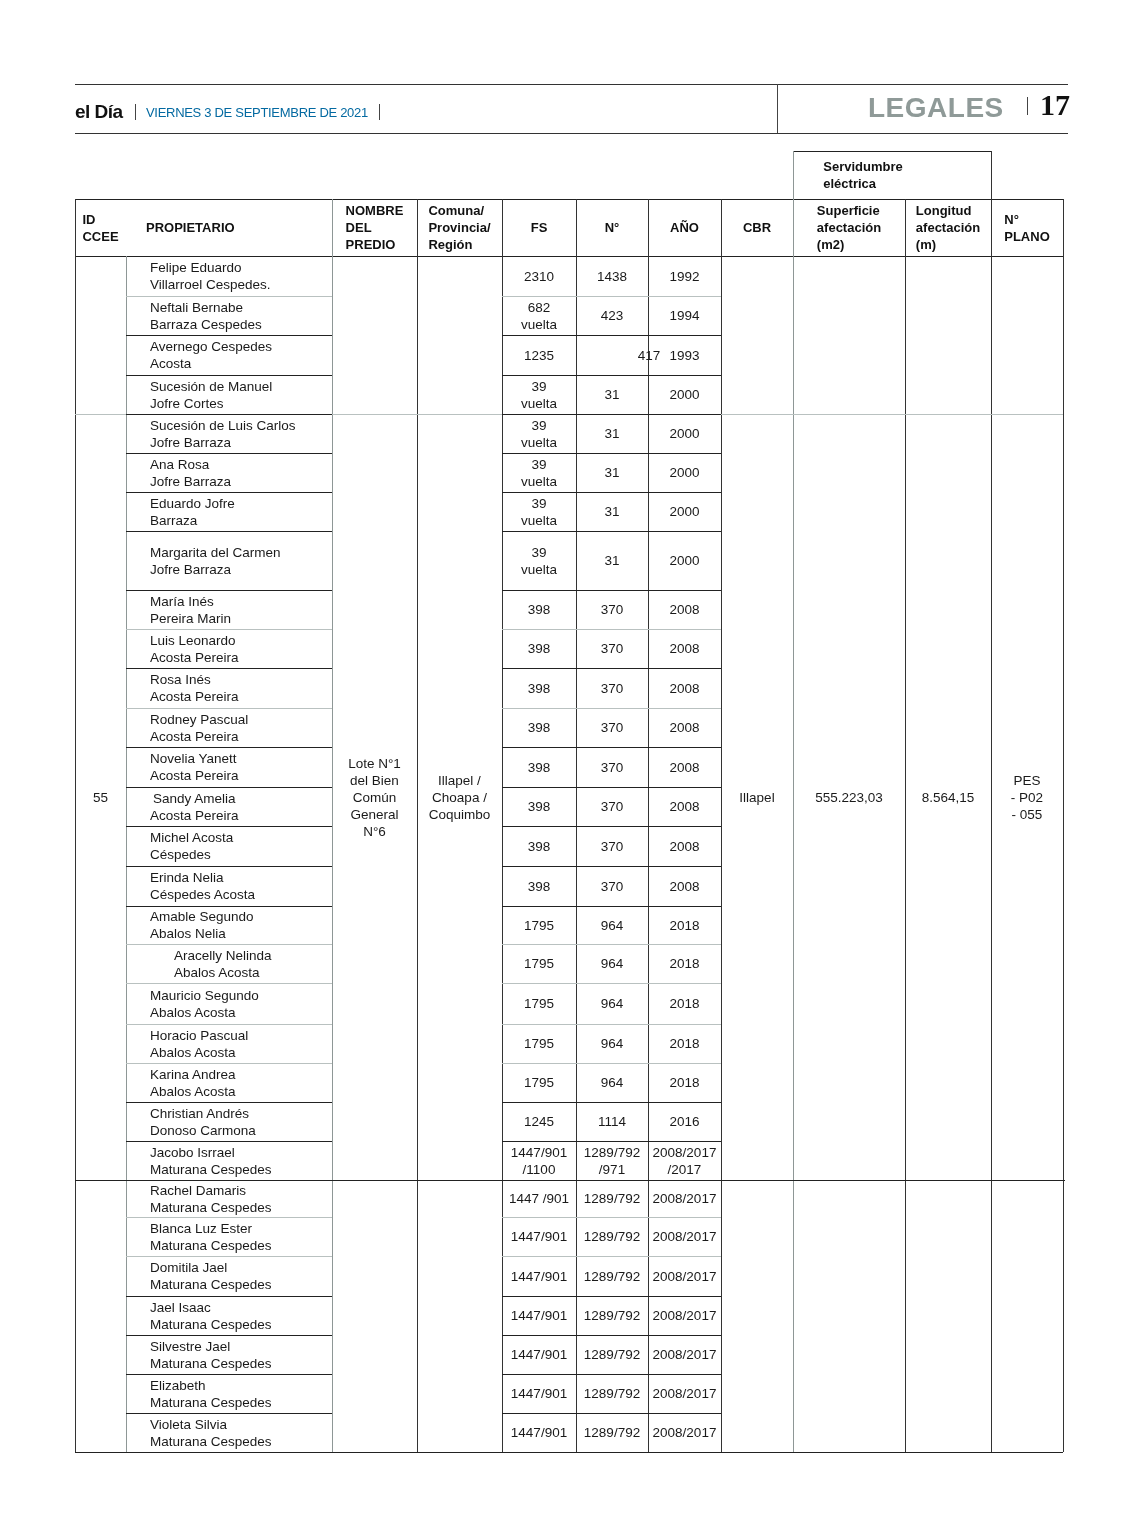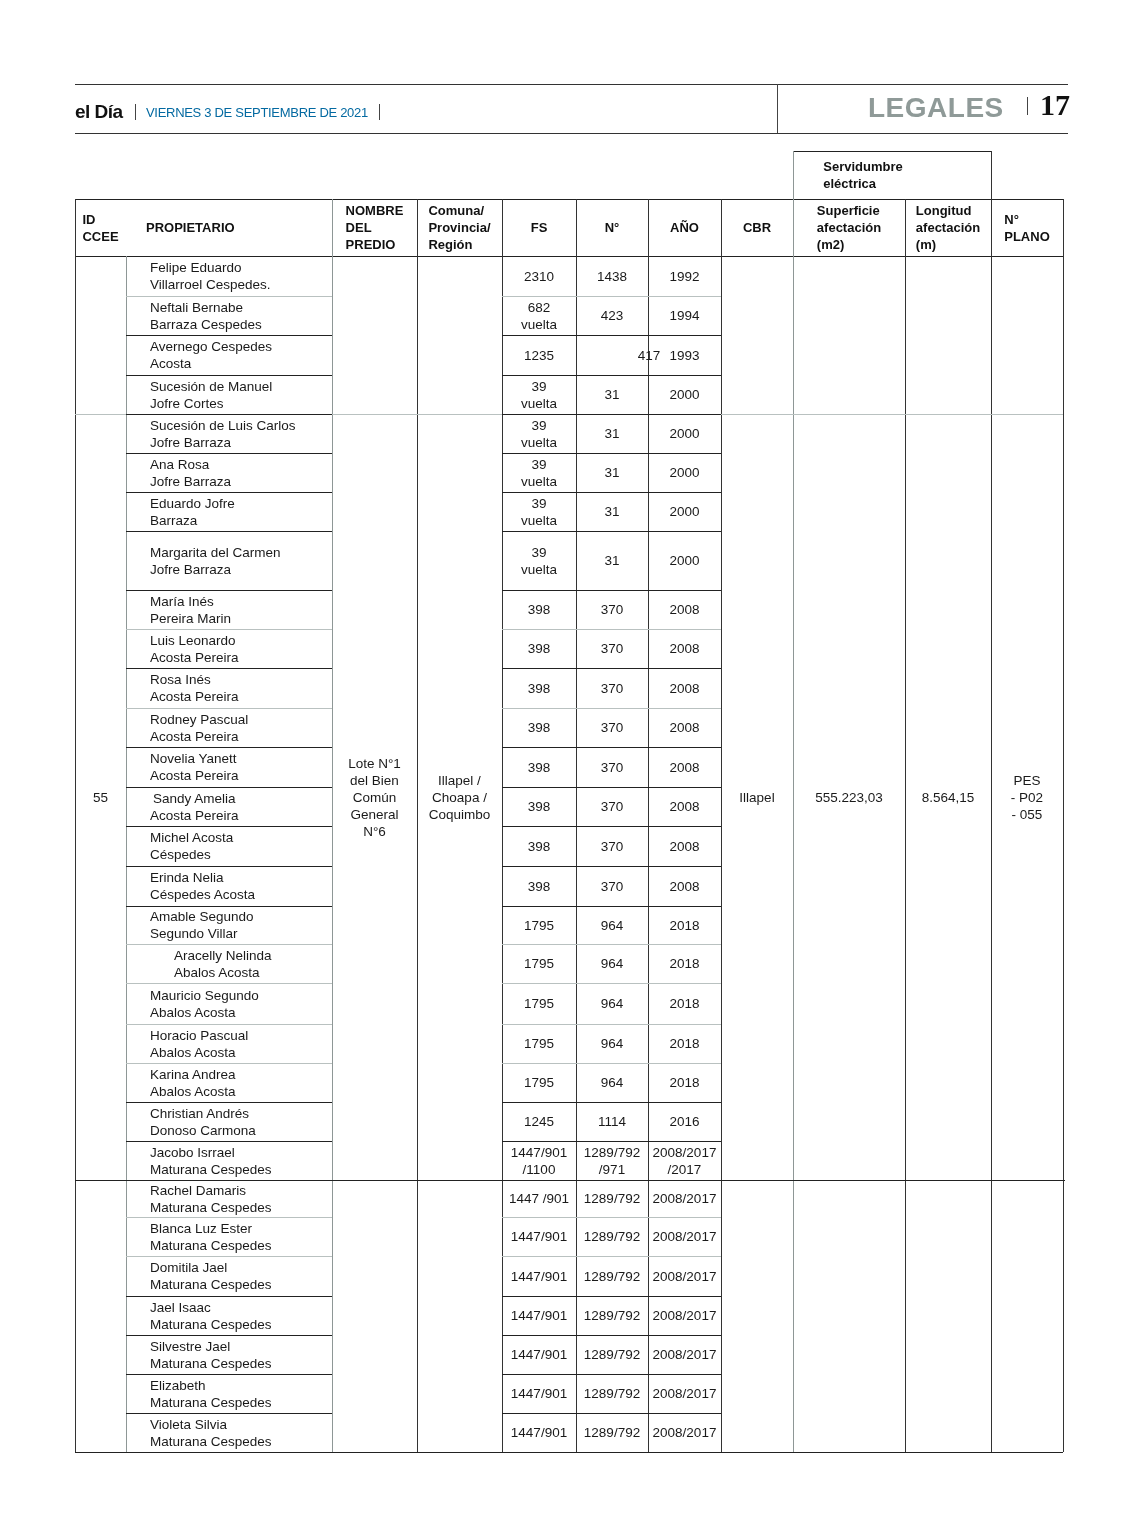--- a/index.html
+++ b/index.html
@@ -228,21 +228,21 @@
       <div class="cell name nl" style="left: 126px; top: 866px; width: 182px; height: 40px;">Erinda Nelia
 Céspedes Acosta</div>
       <div class="cell c nl" style="left: 502px; top: 866px; width: 74px; height: 40px;">398</div>
       <div class="cell c nl" style="left: 576px; top: 866px; width: 72px; height: 40px;">370</div>
       <div class="cell c nl" style="left: 648px; top: 866px; width: 73px; height: 40px;">2008</div>
     </div>
     <div class="" style="position: absolute; left: 0px; top: 0px;">
       <div class="line-h" style="left: 126px; top: 906px; width: 206px;"></div>
       <div class="line-h" style="left: 502px; top: 906px; width: 219px;"></div>
       <div class="cell name nl" style="left: 126px; top: 906px; width: 182px; height: 38px;">Amable Segundo
-Segundo Villar</div>
+Abalos Nelia</div>
       <div class="cell c nl" style="left: 502px; top: 906px; width: 74px; height: 38px;">1795</div>
       <div class="cell c nl" style="left: 576px; top: 906px; width: 72px; height: 38px;">964</div>
       <div class="cell c nl" style="left: 648px; top: 906px; width: 73px; height: 38px;">2018</div>
     </div>
     <div class="" style="position: absolute; left: 0px; top: 0px;">
       <div class="line-h grey" style="left: 126px; top: 944px; width: 206px;"></div>
       <div class="line-h grey" style="left: 502px; top: 944px; width: 219px;"></div>
       <div class="cell name nl" style="left: 126px; top: 944px; width: 182px; height: 39px; padding-left: 48px;">Aracelly  Nelinda
 Abalos Acosta</div>
       <div class="cell c nl" style="left: 502px; top: 944px; width: 74px; height: 39px;">1795</div>

